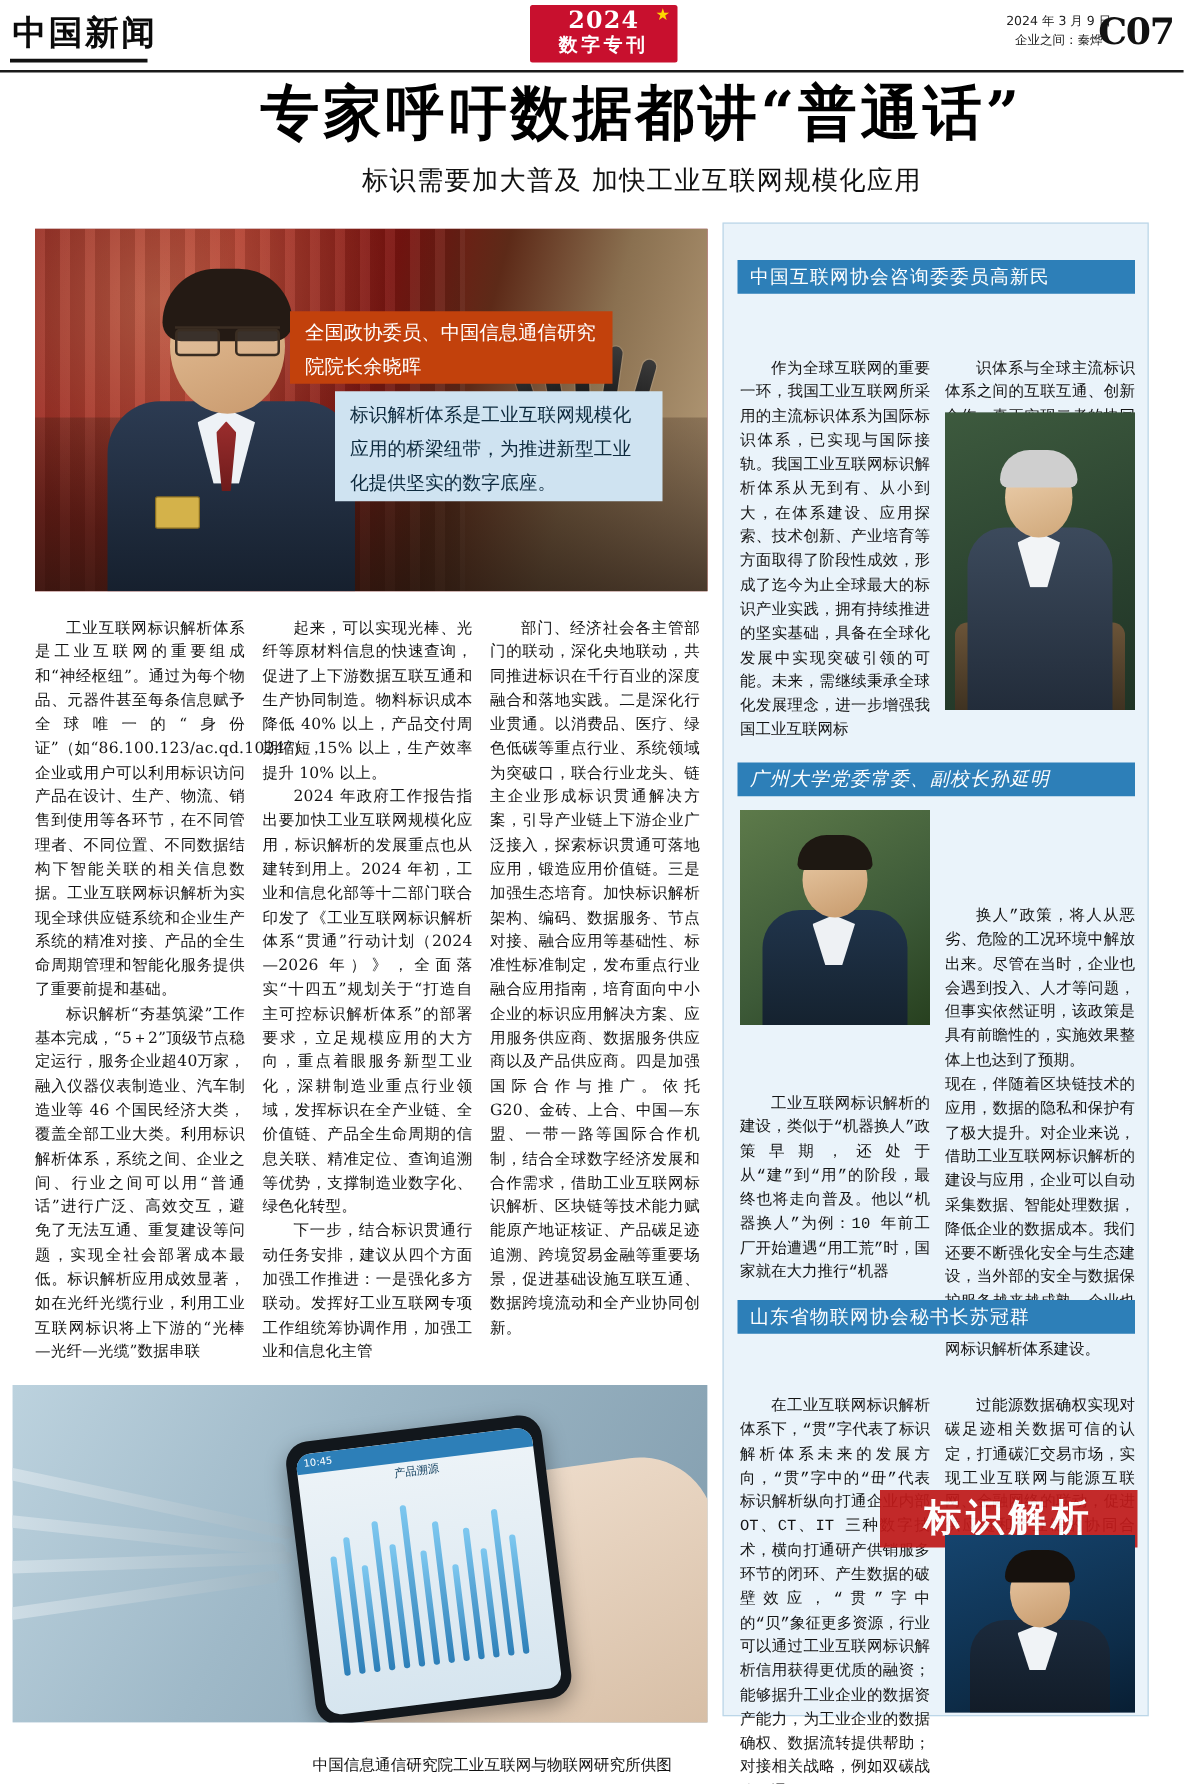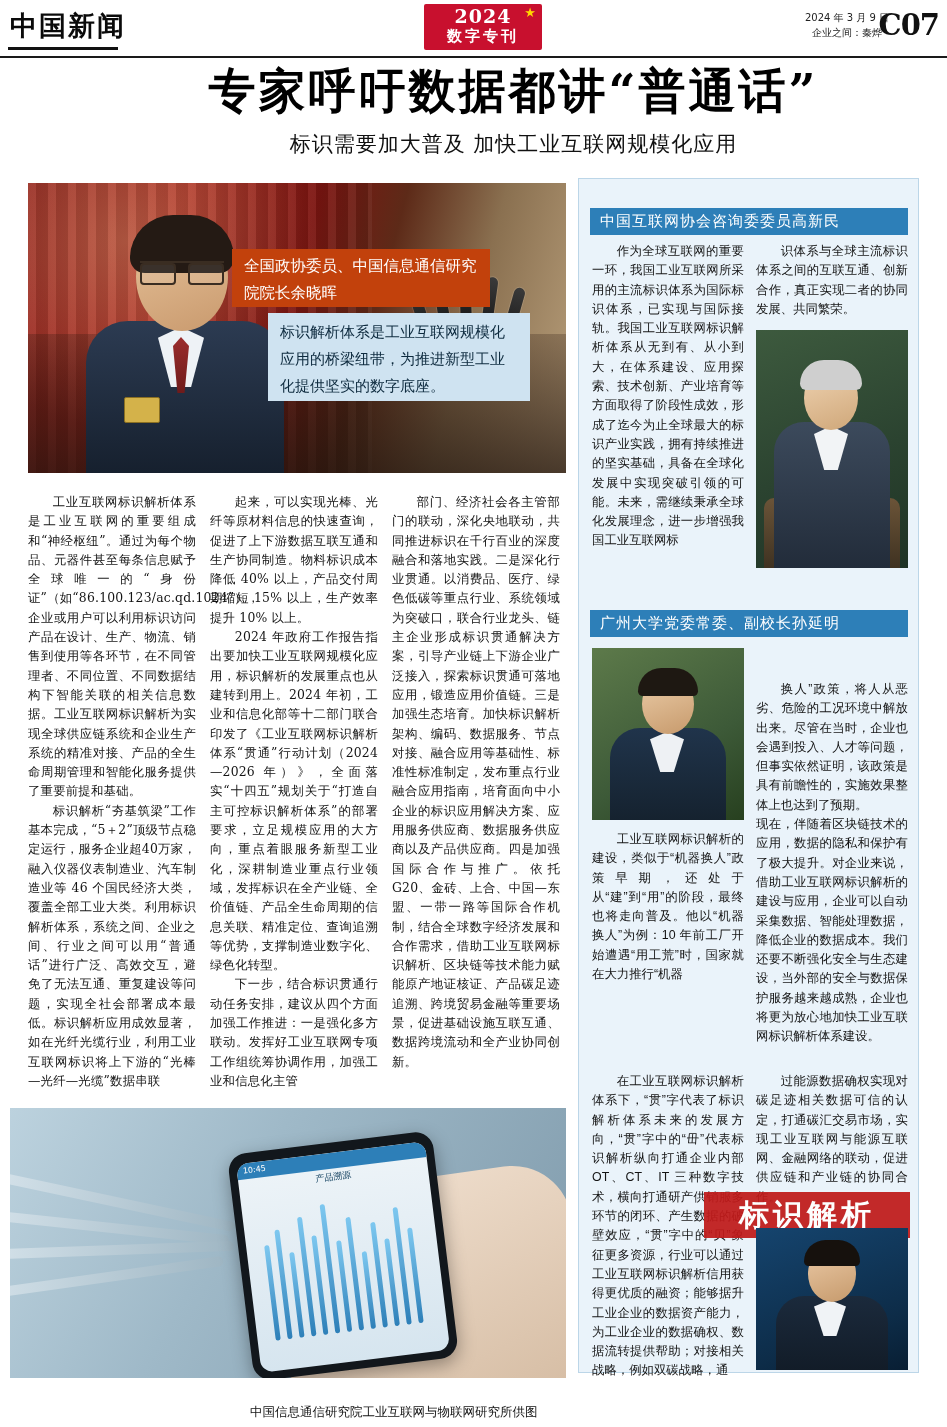--- a/index.html
+++ b/index.html
@@ -274,30 +274,31 @@
     color: #fff;
     font-family: "DejaVu Serif", "Liberation Serif", serif;
     font-size: 15px;
     letter-spacing: 1px;
     height: 27px;
     line-height: 27px;
     padding-left: 10px;
     box-sizing: border-box;
   }
   .sect-title.t1 { left: 590px; top: 208px; width: 318px; }
-  .sect-title.t2 { left: 590px; top: 610px; width: 318px; }
+  .sect-title.t2 { left: 590px; top: 610px; width: 318px; font-style: italic; }
   .sect-title.t3 { left: 590px; top: 1040px; width: 318px; }
 
   .rcol {
     position: absolute;
-    font-family: Liberation Sans, sans-serif;
+    font-family: Liberation Mono, monospace;
     font-size: 12.4px;
     line-height: 19.3px;
     text-align: justify;
     color: #141414;
+    margin-top: 44px;
   }
   .rcol p { margin: 0; text-indent: 2em; }
 
   .r1a { left: 592px; top: 242px; width: 152px; height: 330px; }
   .r1b { left: 756px; top: 242px; width: 152px; height: 80px; }
   .r2a { left: 592px; top: 830px; width: 152px; height: 190px; }
   .r2b { left: 756px; top: 680px; width: 152px; height: 372px; }
   .r3a { left: 592px; top: 1072px; width: 152px; height: 296px; }
   .r3b { left: 756px; top: 1072px; width: 152px; height: 150px; }
 
@@ -588,20 +589,21 @@
     <div class="p2-hair"></div>
   </div>
   <div class="rcol r2a">
     <p>工业互联网标识解析的建设，类似于“机器换人”政策早期，还处于从“建”到“用”的阶段，最终也将走向普及。他以“机器换人”为例：10 年前工厂开始遭遇“用工荒”时，国家就在大力推行“机器</p>
   </div>
   <div class="rcol r2b">
     <p style="white-space:pre-line">换人”政策，将人从恶劣、危险的工况环境中解放出来。尽管在当时，企业也会遇到投入、人才等问题，但事实依然证明，该政策是具有前瞻性的，实施效果整体上也达到了预期。
 现在，伴随着区块链技术的应用，数据的隐私和保护有了极大提升。对企业来说，借助工业互联网标识解析的建设与应用，企业可以自动采集数据、智能处理数据，降低企业的数据成本。我们还要不断强化安全与生态建设，当外部的安全与数据保护服务越来越成熟，企业也将更为放心地加快工业互联网标识解析体系建设。</p>
   </div>
 
+  <div class="sect-title t3">山东省物联网协会秘书长苏冠群</div>
   <div class="rcol r3a">
     <p>在工业互联网标识解析体系下，“贯”字代表了标识解析体系未来的发展方向，“贯”字中的“毌”代表标识解析纵向打通企业内部 OT、CT、IT 三种数字技术，横向打通研产供销服多环节的闭环、产生数据的破壁效应，“贯”字中的“贝”象征更多资源，行业可以通过工业互联网标识解析信用获得更优质的融资；能够据升工业企业的数据资产能力，为工业企业的数据确权、数据流转提供帮助；对接相关战略，例如双碳战略，通</p>
   </div>
   <div class="rcol r3b">
     <p>过能源数据确权实现对碳足迹相关数据可信的认定，打通碳汇交易市场，实现工业互联网与能源互联网、金融网络的联动，促进供应链和产业链的协同合作。</p>
   </div>
   <div class="red-banner">标识解析</div>
   <div class="portrait3">
     <div class="p3-bg"></div>
     <div class="p3-body"></div>

